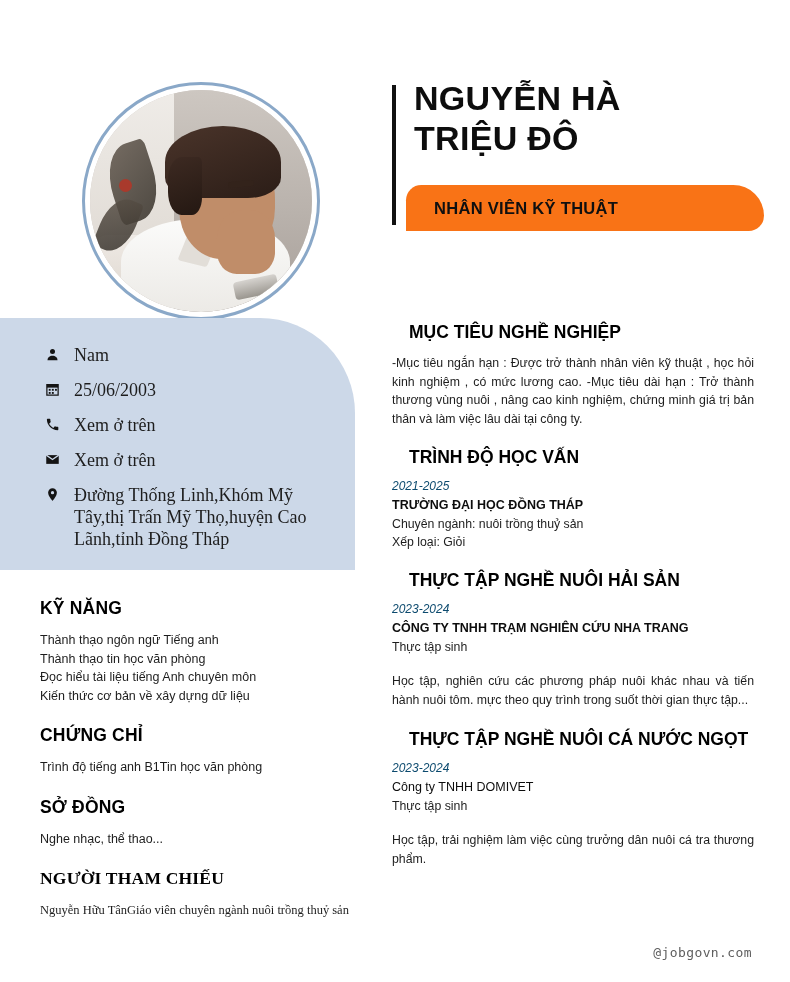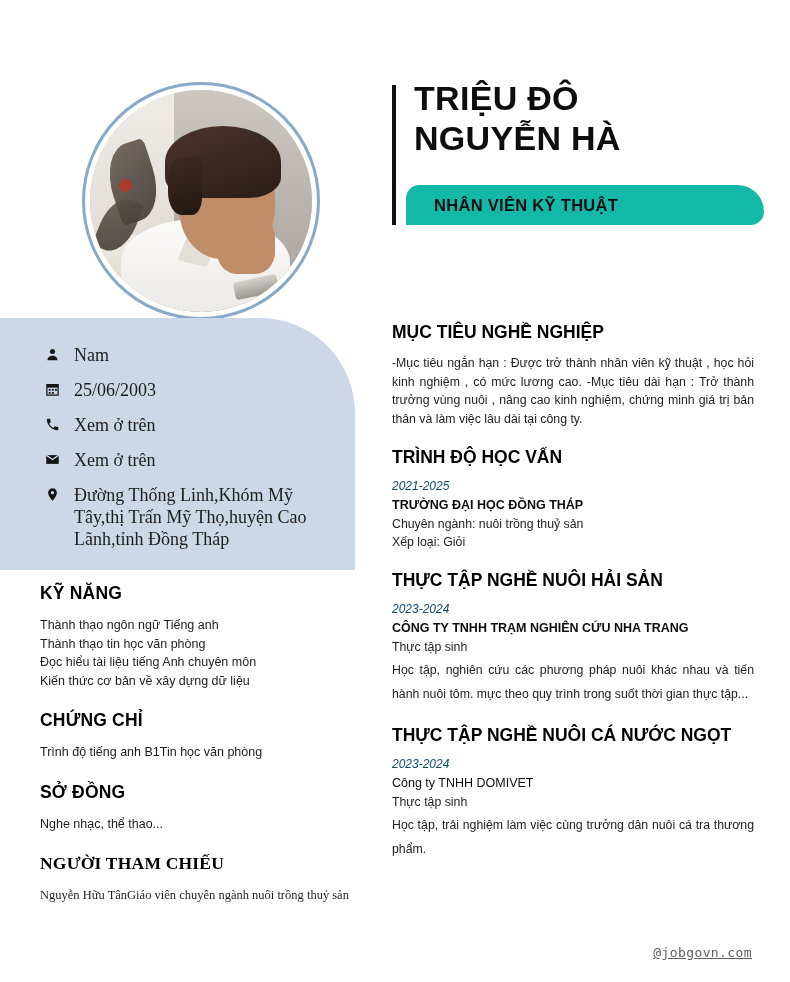--- a/index.html
+++ b/index.html
@@ -179,21 +179,21 @@
   .sec-h {
     font-size: 17.5px;
     font-weight: bold;
     letter-spacing: .2px;
     color: #000;
     margin: 0 0 12px 0;
   }
   .left-sections {
     position: absolute;
     left: 40px;
-    top: 583px;
+    top: 598px;
     width: 320px;
   }
   .left-block { margin-bottom: 20px; }
   .left-block:last-child { margin-bottom: 0; font-family: Liberation Serif, serif; }
   .body-line {
     font-size: 12.5px;
     line-height: 18.5px;
     color: #1d1d1d;
   }
 
@@ -225,22 +225,22 @@
     line-height: 40px;
     letter-spacing: .3px;
     color: #0d0d0d;
     margin: 0;
   }
   .job-badge {
     position: absolute;
     left: 14px;
     top: 185px;
     width: 358px;
-    height: 40px;
-    background: #14b8a6;
+    height: 46px;
+    background: #f97316;
     border-radius: 22px 44px 22px 0;
     display: flex;
     align-items: center;
   }
   .job-badge-text {
     margin-left: 28px;
     font-size: 16.5px;
     font-weight: bold;
     letter-spacing: .3px;
     color: #101010;
@@ -250,21 +250,21 @@
     position: absolute;
     left: 0;
     top: 322px;
     width: 362px;
   }
   .r-block { margin-bottom: 19px; }
   .r-head {
     font-size: 17.5px;
     font-weight: bold;
     color: #000;
-    margin: 0 0 11px 0;
+    margin: 0 0 11px 17px;
   }
   .r-para {
     font-size: 12.3px;
     line-height: 18.5px;
     color: #1d1d1d;
     text-align: justify;
     margin: 0;
   }
   .r-year {
     font-size: 12px;
@@ -280,35 +280,34 @@
   }
   .r-org.regular { font-weight: normal; }
   .r-sub {
     font-size: 12.3px;
     line-height: 18px;
     color: #1d1d1d;
     margin: 0;
   }
   .r-desc {
     font-size: 12.3px;
-    line-height: 24px;
+    line-height: 19px;
     color: #1d1d1d;
     text-align: justify;
-    margin: 2px 0 0 0;
+    margin: 16px 0 0 0;
   }
 
   .watermark {
     position: absolute;
     right: 38px;
     bottom: 22px;
     font-family: "DejaVu Sans Mono", monospace;
     font-size: 13px;
     color: #5e5e5e;
     letter-spacing: .4px;
-    text-decoration: underline;
   }
 </style>
 </head>
 <body>
 
 <div class="left-col">
 
   <div class="photo-wrap">
     <div class="photo-inner">
       <div class="ph-bg-left"></div>
@@ -415,33 +414,33 @@
     </div>
 
   </div>
 </div>
 
 <div class="right-col">
 
   <div class="name-bar"></div>
 
   <div class="name-block">
+    <div class="name-text">NGUYỄN HÀ</div>
     <div class="name-text">TRIỆU ĐÔ</div>
-    <div class="name-text">NGUYỄN HÀ</div>
   </div>
 
   <div class="job-badge">
     <span class="job-badge-text">NHÂN VIÊN KỸ THUẬT</span>
   </div>
 
   <div class="right-sections">
 
     <div class="r-block">
       <h2 class="r-head">MỤC TIÊU NGHỀ NGHIỆP</h2>
-      <p class="r-para">-Mục tiêu ngắn hạn : Được trở thành nhân viên kỹ thuật , học hỏi kinh nghiệm , có mức lương cao. -Mục tiêu dài hạn : Trở thành trưởng vùng nuôi , nâng cao kinh nghiệm, chứng minh giá trị bản thân và làm việc lâu dài tại công ty.</p>
+      <p class="r-para">-Mục tiêu ngắn hạn : Được trở thành nhân viên kỹ thuật , học hỏi kinh nghiệm , có mức lương cao. -Mục tiêu dài hạn : Trở thành thương vùng nuôi , nâng cao kinh nghiệm, chứng minh giá trị bản thân và làm việc lâu dài tại công ty.</p>
     </div>
 
     <div class="r-block">
       <h2 class="r-head">TRÌNH ĐỘ HỌC VẤN</h2>
       <p class="r-year">2021-2025</p>
       <p class="r-org">TRƯỜNG ĐẠI HỌC ĐỒNG THÁP</p>
       <p class="r-sub">Chuyên ngành: nuôi trồng thuỷ sản</p>
       <p class="r-sub">Xếp loại: Giỏi</p>
     </div>
 

